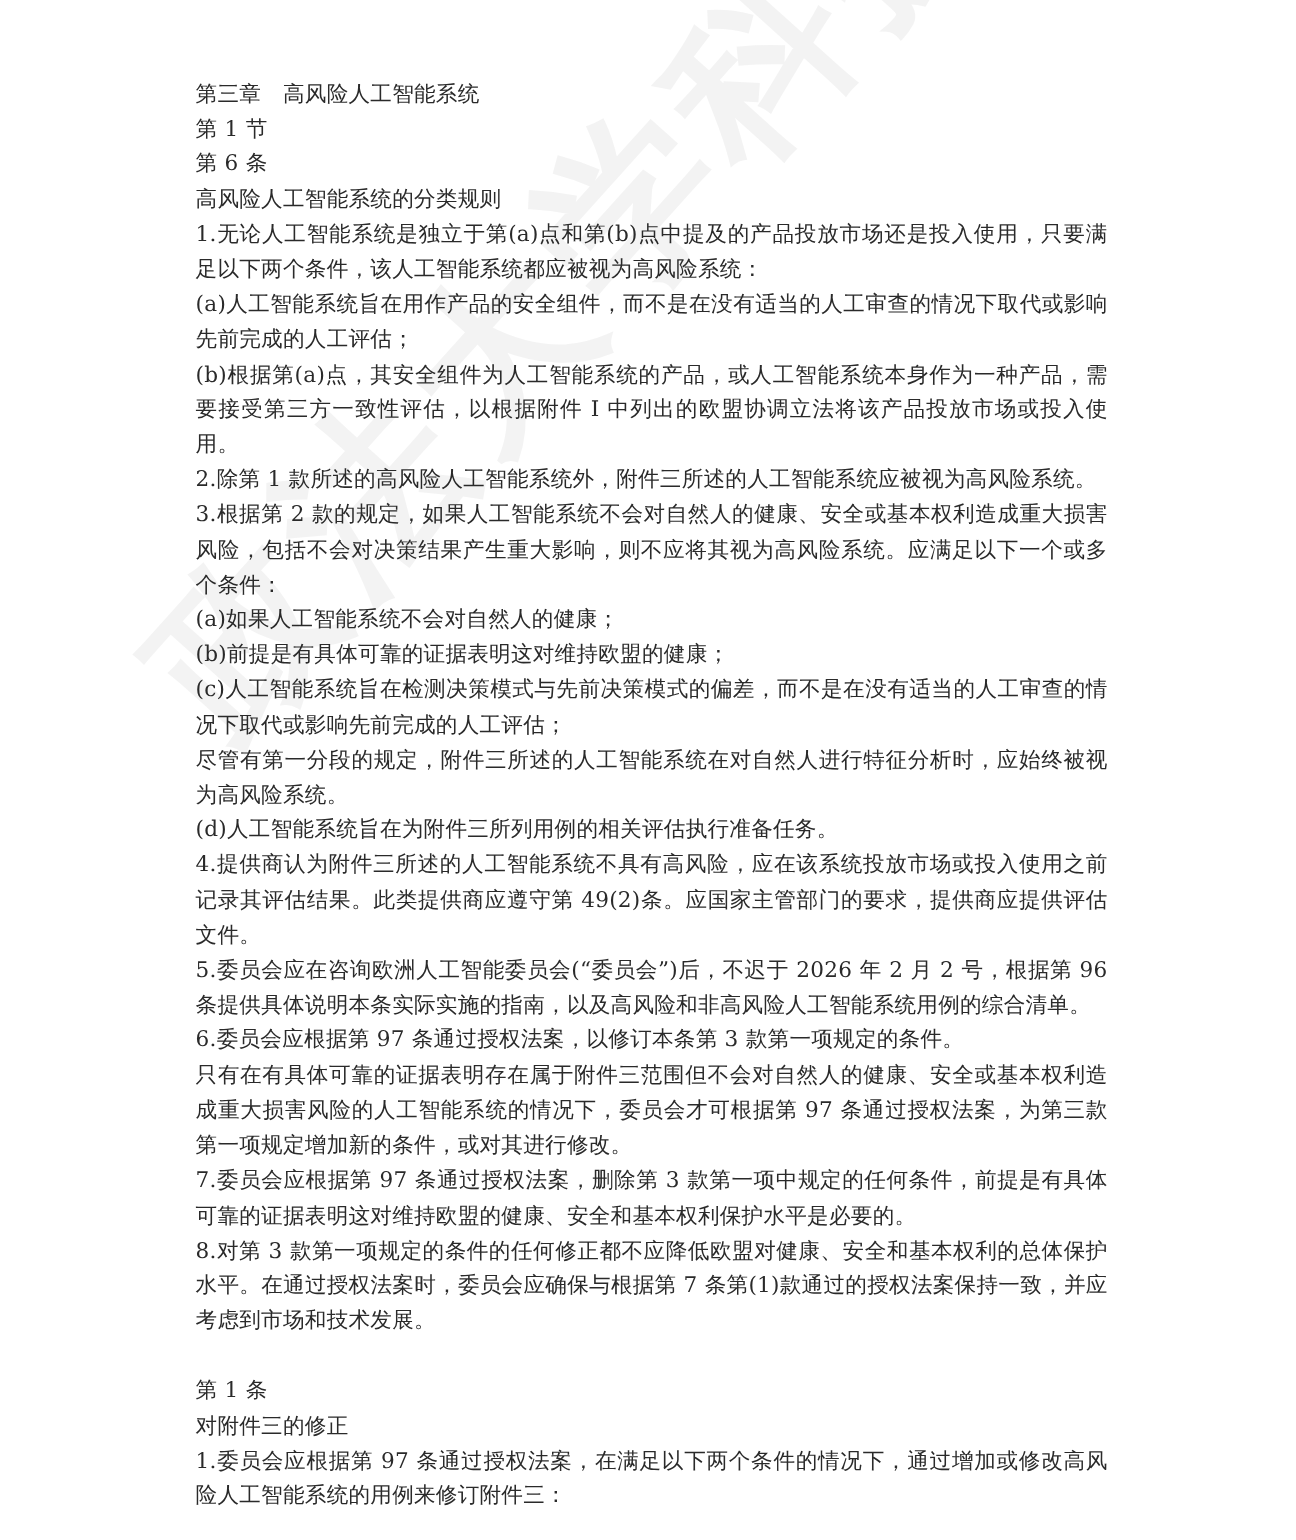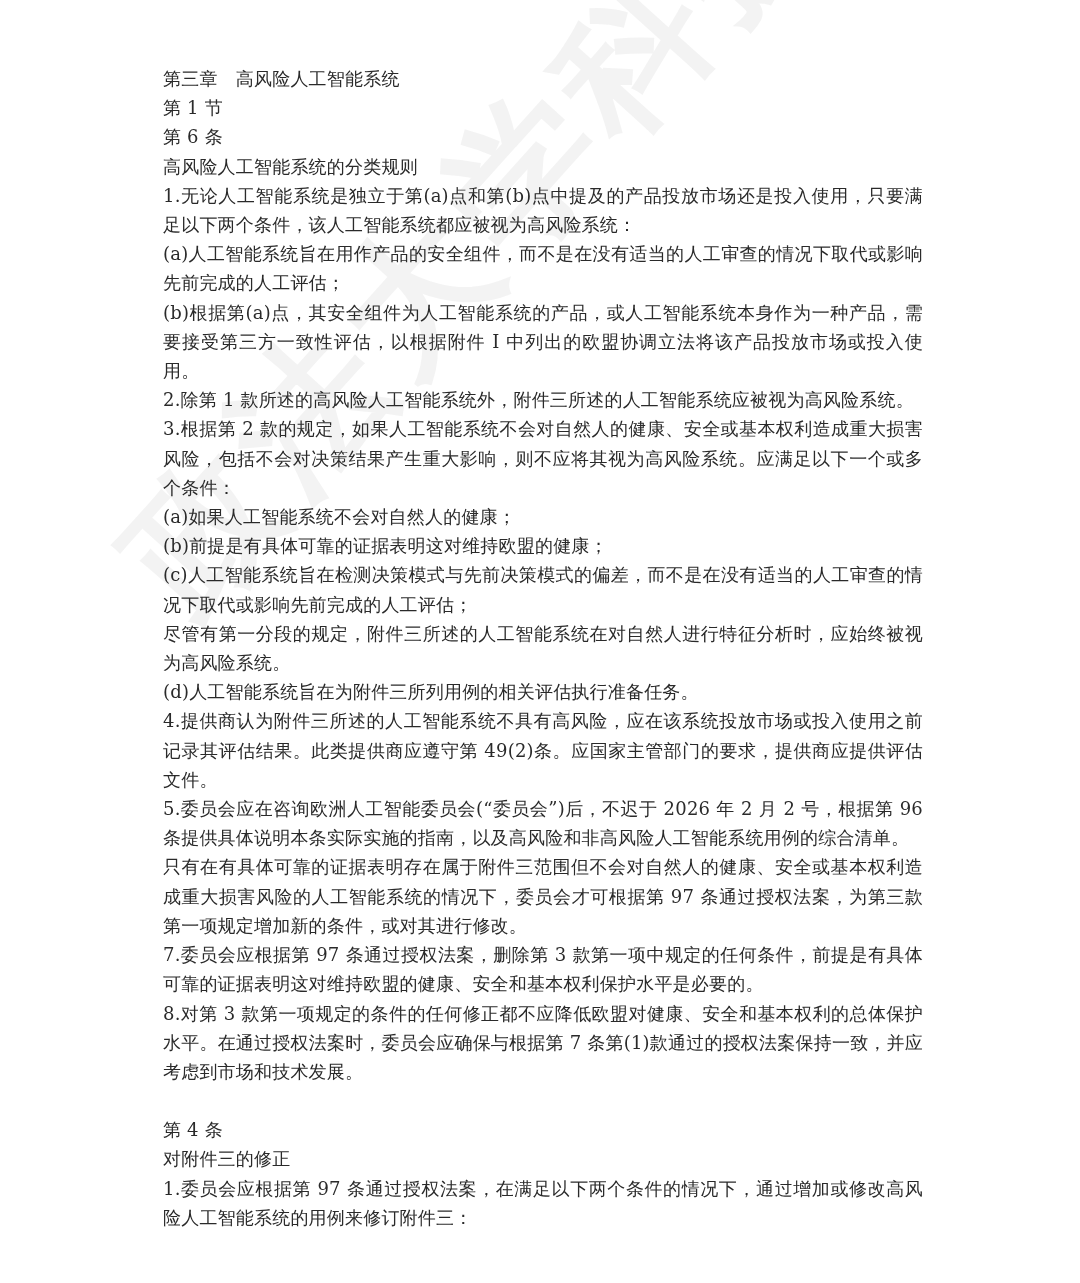--- a/index.html
+++ b/index.html
@@ -63,25 +63,26 @@
     <p class="line">(b)根据第(a)点，其安全组件为人工智能系统的产品，或人工智能系统本身作为一种产品，需要接受第三方一致性评估，以根据附件 I 中列出的欧盟协调立法将该产品投放市场或投入使用。</p>
     <p class="line">2.除第 1 款所述的高风险人工智能系统外，附件三所述的人工智能系统应被视为高风险系统。</p>
     <p class="line">3.根据第 2 款的规定，如果人工智能系统不会对自然人的健康、安全或基本权利造成重大损害风险，包括不会对决策结果产生重大影响，则不应将其视为高风险系统。应满足以下一个或多个条件：</p>
     <p class="line">(a)如果人工智能系统不会对自然人的健康；</p>
     <p class="line">(b)前提是有具体可靠的证据表明这对维持欧盟的健康；</p>
     <p class="line">(c)人工智能系统旨在检测决策模式与先前决策模式的偏差，而不是在没有适当的人工审查的情况下取代或影响先前完成的人工评估；</p>
     <p class="line">尽管有第一分段的规定，附件三所述的人工智能系统在对自然人进行特征分析时，应始终被视为高风险系统。</p>
     <p class="line">(d)人工智能系统旨在为附件三所列用例的相关评估执行准备任务。</p>
     <p class="line">4.提供商认为附件三所述的人工智能系统不具有高风险，应在该系统投放市场或投入使用之前记录其评估结果。此类提供商应遵守第 49(2)条。应国家主管部门的要求，提供商应提供评估文件。</p>
     <p class="line">5.委员会应在咨询欧洲人工智能委员会(“委员会”)后，不迟于 2026 年 2 月 2 号，根据第 96 条提供具体说明本条实际实施的指南，以及高风险和非高风险人工智能系统用例的综合清单。</p>
+    <p class="line">6.委员会应根据第 97 条通过授权法案，以修订本条第 3 款第一项规定的条件。</p>
     <p class="line">只有在有具体可靠的证据表明存在属于附件三范围但不会对自然人的健康、安全或基本权利造成重大损害风险的人工智能系统的情况下，委员会才可根据第 97 条通过授权法案，为第三款第一项规定增加新的条件，或对其进行修改。</p>
     <p class="line">7.委员会应根据第 97 条通过授权法案，删除第 3 款第一项中规定的任何条件，前提是有具体可靠的证据表明这对维持欧盟的健康、安全和基本权利保护水平是必要的。</p>
     <p class="line">8.对第 3 款第一项规定的条件的任何修正都不应降低欧盟对健康、安全和基本权利的总体保护水平。在通过授权法案时，委员会应确保与根据第 7 条第(1)款通过的授权法案保持一致，并应考虑到市场和技术发展。</p>
   </div>
 
   <div class="spacer"></div>
 
   <div>
-    <p class="line">第 4 条</p>
+    <p class="line">第 1 条</p>
     <p class="line">对附件三的修正</p>
     <p class="line">1.委员会应根据第 97 条通过授权法案，在满足以下两个条件的情况下，通过增加或修改高风险人工智能系统的用例来修订附件三：</p>
   </div>
 </div>
 
 </body></html>

